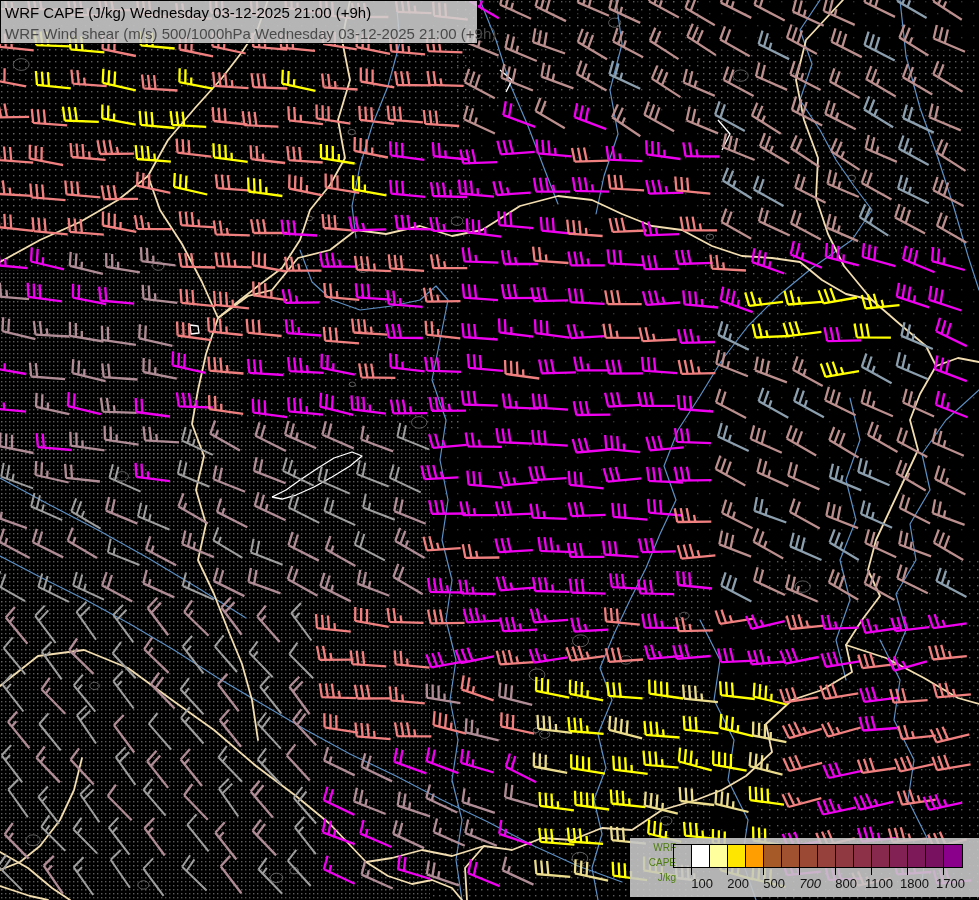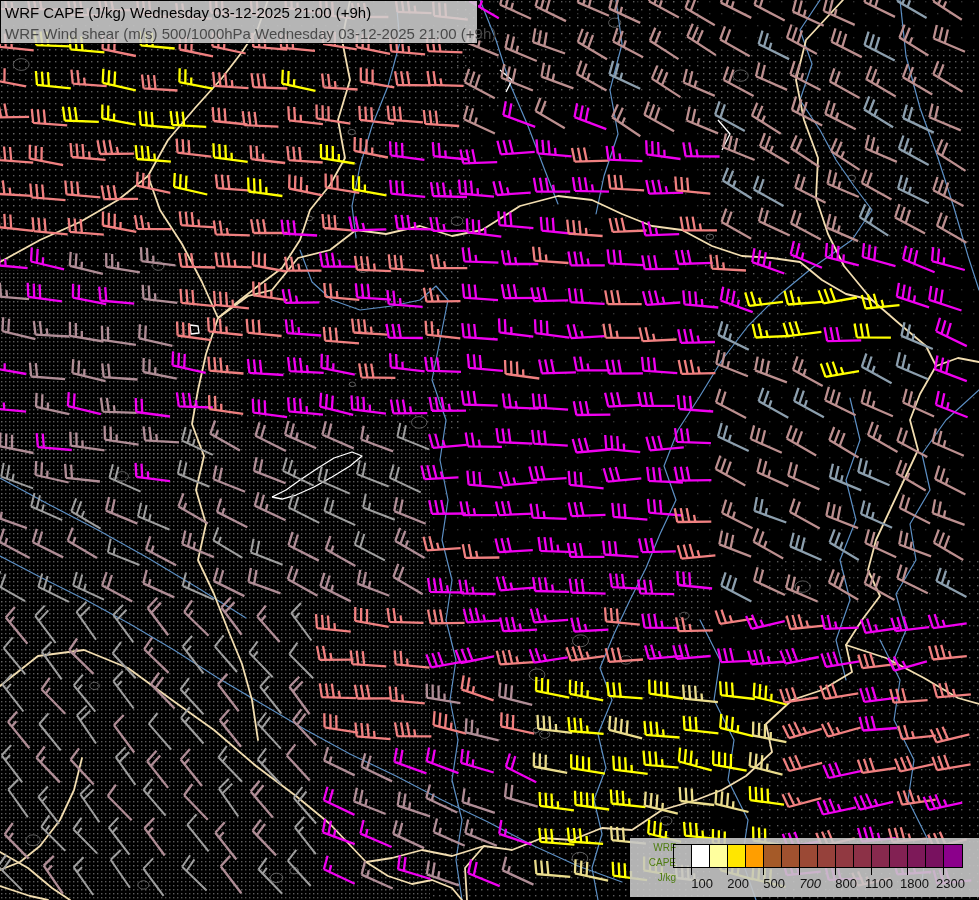--- a/index.html
+++ b/index.html
@@ -841,17 +841,17 @@
         <div class="cblabel" style="left: 133px;">500</div>
         <div class="cbtick" style="left: 169px;"></div>
         <div class="cblabel" style="left: 169px; font-style: italic;">700</div>
         <div class="cbtick" style="left: 205px;"></div>
         <div class="cblabel" style="left: 205px;">800</div>
         <div class="cbtick" style="left: 241px;"></div>
         <div class="cblabel" style="left: 241px;">1100</div>
         <div class="cbtick" style="left: 277px;"></div>
         <div class="cblabel" style="left: 277px;">1800</div>
         <div class="cbtick" style="left: 313px;"></div>
-        <div class="cblabel" style="left: 313px;">2300</div>
+        <div class="cblabel" style="left: 313px;">1700</div>
       </div>
   </div>
 
 </div>
 
 </body></html>

